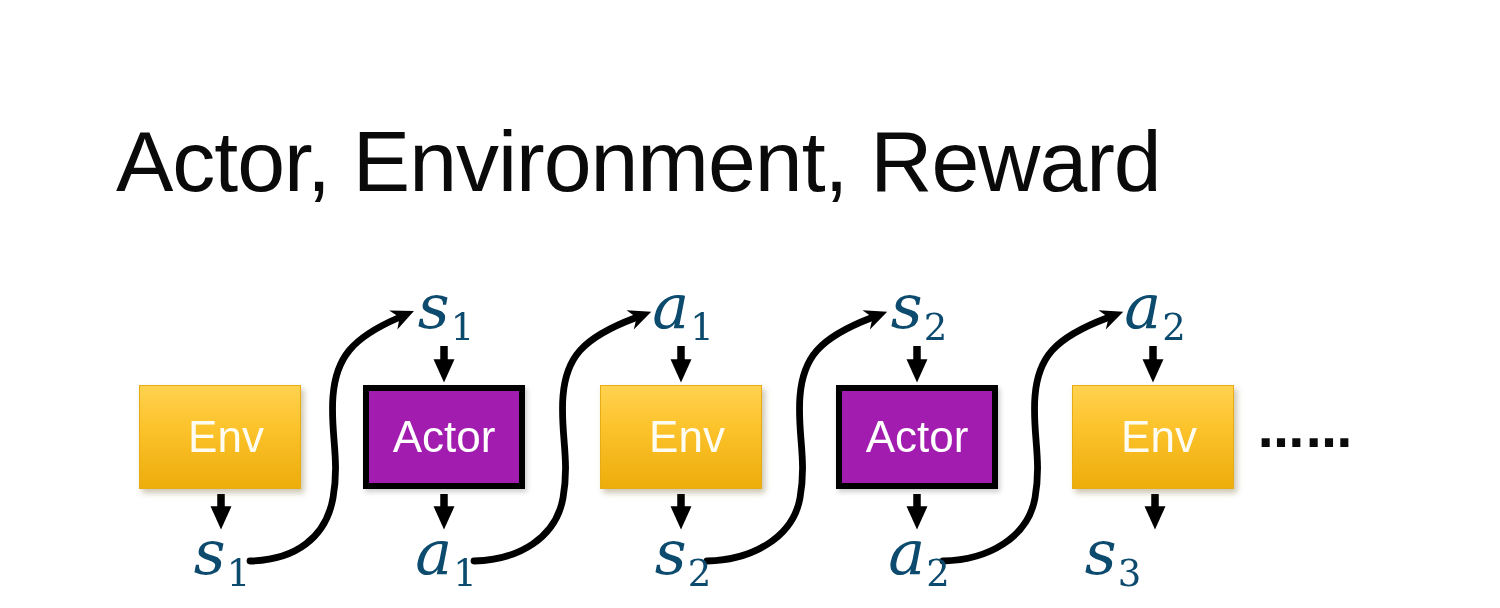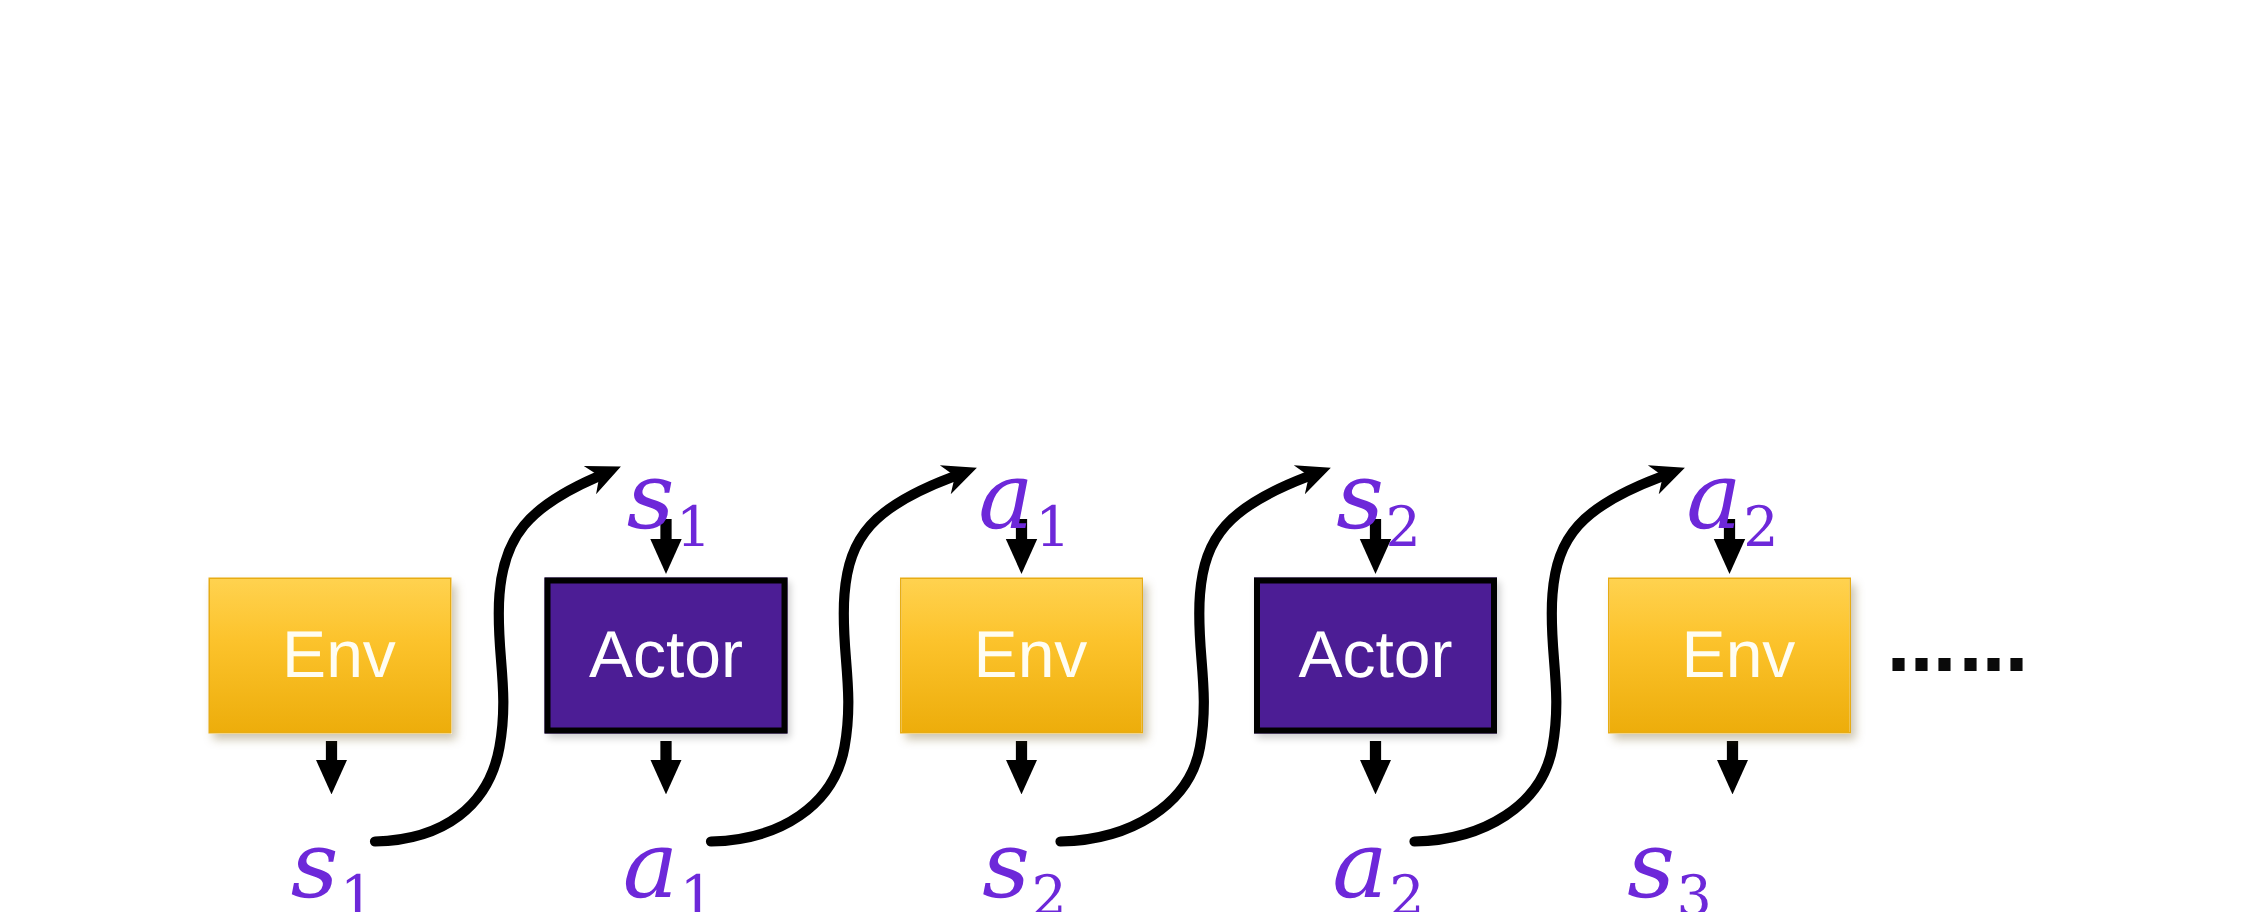--- a/index.html
+++ b/index.html
@@ -35,34 +35,33 @@
     box-sizing:border-box;
   }
   .box.env{
     background:linear-gradient(180deg,#ffd24f 0%,#fcc32c 40%,#edad0b 100%);
     color:#fffdf2;
     border:1px solid #e7ac14;
     box-shadow:3px 4px 6px rgba(110,90,30,0.35);
     padding-left:12px;
   }
   .box.actor{
-    background:#4c1d95;
+    background:#a21caf;
     color:#ffffff;
-    border:4px solid #000000;
+    border:6px solid #000000;
     box-shadow:2px 3px 5px rgba(0,0,0,0.2);
   }
   .mlabel{
     position:absolute;
     transform:translateX(-50%);
     font-family:"DejaVu Serif",serif;
     font-size:62px;
     line-height:0.92;
-    color:#6d28d9;
+    color:#0c4a6e;
     white-space:nowrap;
-    margin-top:24px;
   }
   .mlabel .base{font-style:italic;}
   .mlabel sub{
     font-family:"DejaVu Serif",serif;
     font-style:normal;
     font-size:37px;
     line-height:0;
     vertical-align:-12px;
     margin-left:1px;
   }
@@ -77,20 +76,21 @@
     letter-spacing:2px;
     color:#0a0a0a;
     line-height:1;
   }
 </style>
 </head>
 <body>
 
 <div class="slide">
 
+  <h1 class="title">Actor, Environment, Reward</h1>
 
   <svg class="arrows" width="1500" height="608" viewBox="0 0 1500 608" xmlns="http://www.w3.org/2000/svg">
     <defs>
       <marker id="mCurve" viewBox="0 0 10 10" refX="2.5" refY="5" markerWidth="3.6" markerHeight="3.6" orient="auto">
         <path d="M0.4,0.8 L9.6,5 L0.4,9.2 L3.2,5 z" fill="#000000"></path>
       </marker>
       <marker id="mStraight" viewBox="0 0 10 10" refX="2" refY="5" markerWidth="3.1" markerHeight="3.1" orient="auto">
         <path d="M0,0.5 L10,5 L0,9.5 z" fill="#000000"></path>
       </marker>
     </defs>

